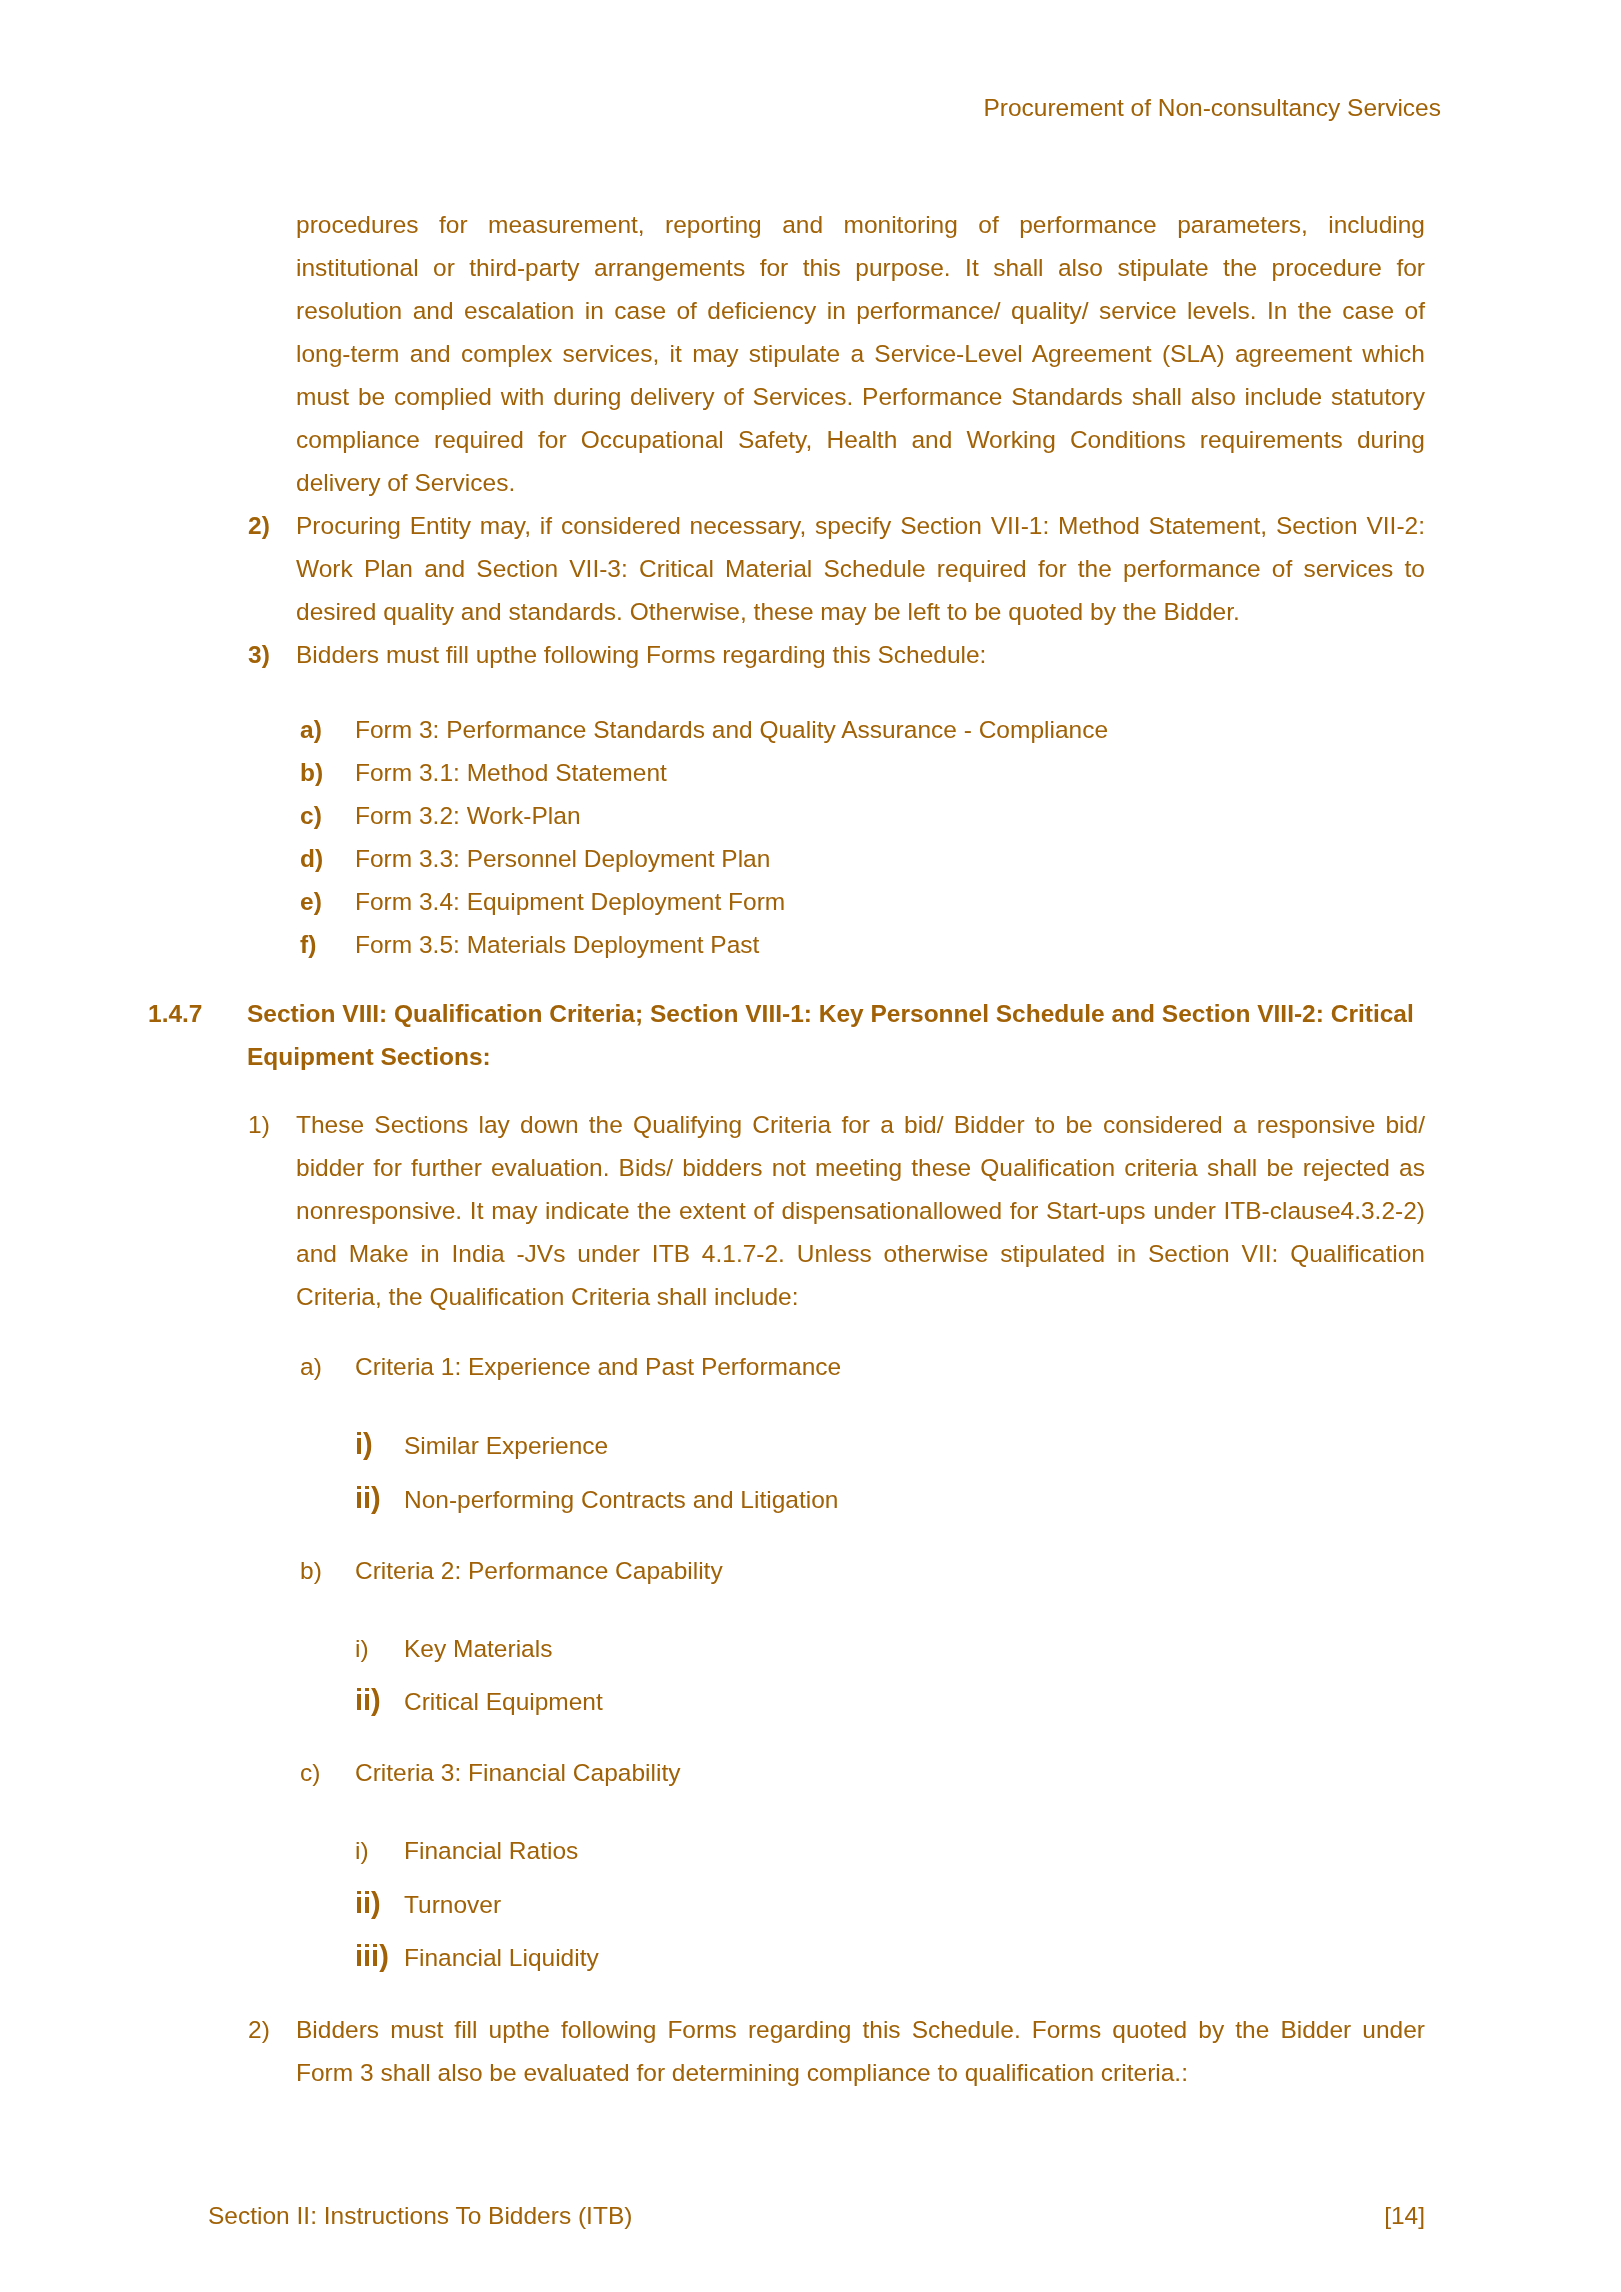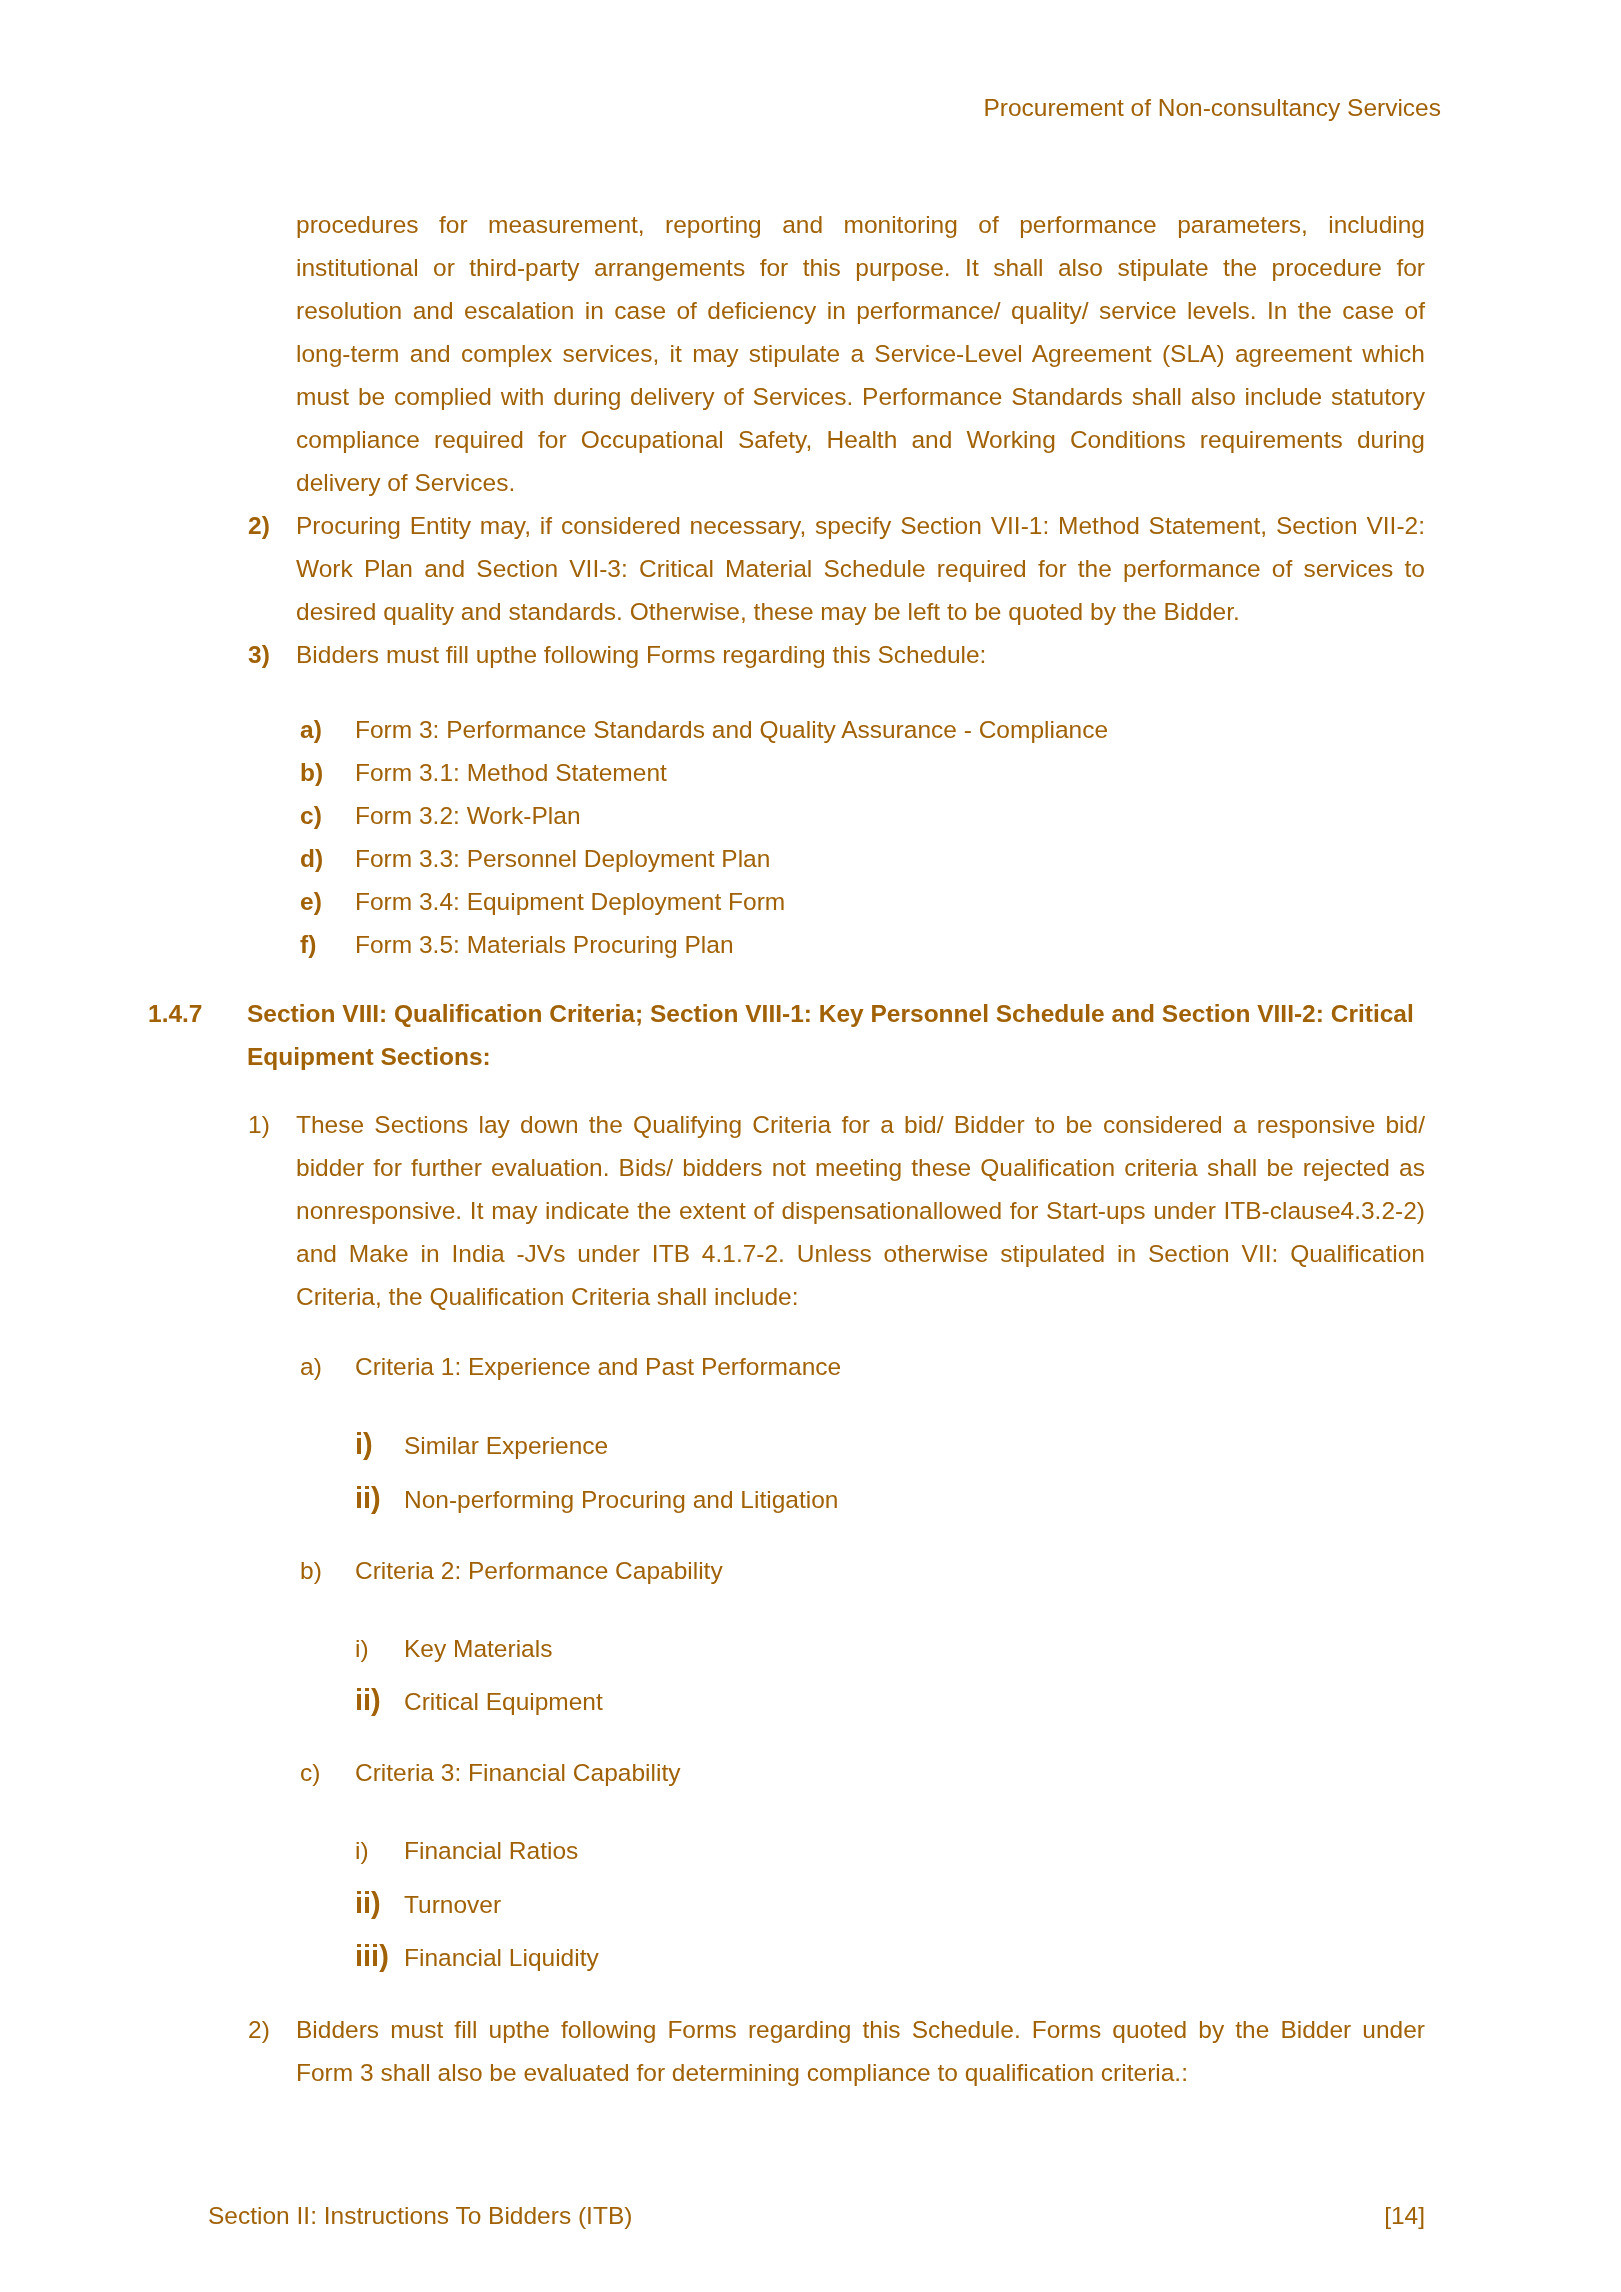--- a/index.html
+++ b/index.html
@@ -173,21 +173,21 @@
       <div class="form-item">
         <span class="marker">d)</span>
         <div class="itext">Form 3.3: Personnel Deployment Plan</div>
       </div>
       <div class="form-item">
         <span class="marker">e)</span>
         <div class="itext">Form 3.4: Equipment Deployment Form</div>
       </div>
       <div class="form-item">
         <span class="marker">f)</span>
-        <div class="itext">Form 3.5: Materials Procuring Plan</div>
+        <div class="itext">Form 3.5: Materials Deployment Past</div>
       </div>
     </div>
 
     <div class="heading">
       <span class="h-num">1.4.7</span>
       <div class="h-title">Section VIII: Qualification Criteria; Section VIII-1: Key Personnel Schedule and Section VIII-2: Critical Equipment Sections:</div>
     </div>
 
     <div class="q-item">
       <span class="marker">1)</span>
@@ -198,21 +198,21 @@
       <span class="marker">a)</span>
       <div class="itext">Criteria 1: Experience and Past Performance</div>
     </div>
     <div class="roman-list">
       <div class="roman-item big">
         <span class="marker">i)</span>
         <div class="itext">Similar Experience</div>
       </div>
       <div class="roman-item big">
         <span class="marker">ii)</span>
-        <div class="itext">Non-performing Procuring and Litigation</div>
+        <div class="itext">Non-performing Contracts and Litigation</div>
       </div>
     </div>
 
     <div class="criteria-item">
       <span class="marker">b)</span>
       <div class="itext">Criteria 2: Performance Capability</div>
     </div>
     <div class="roman-list">
       <div class="roman-item">
         <span class="marker">i)</span>

